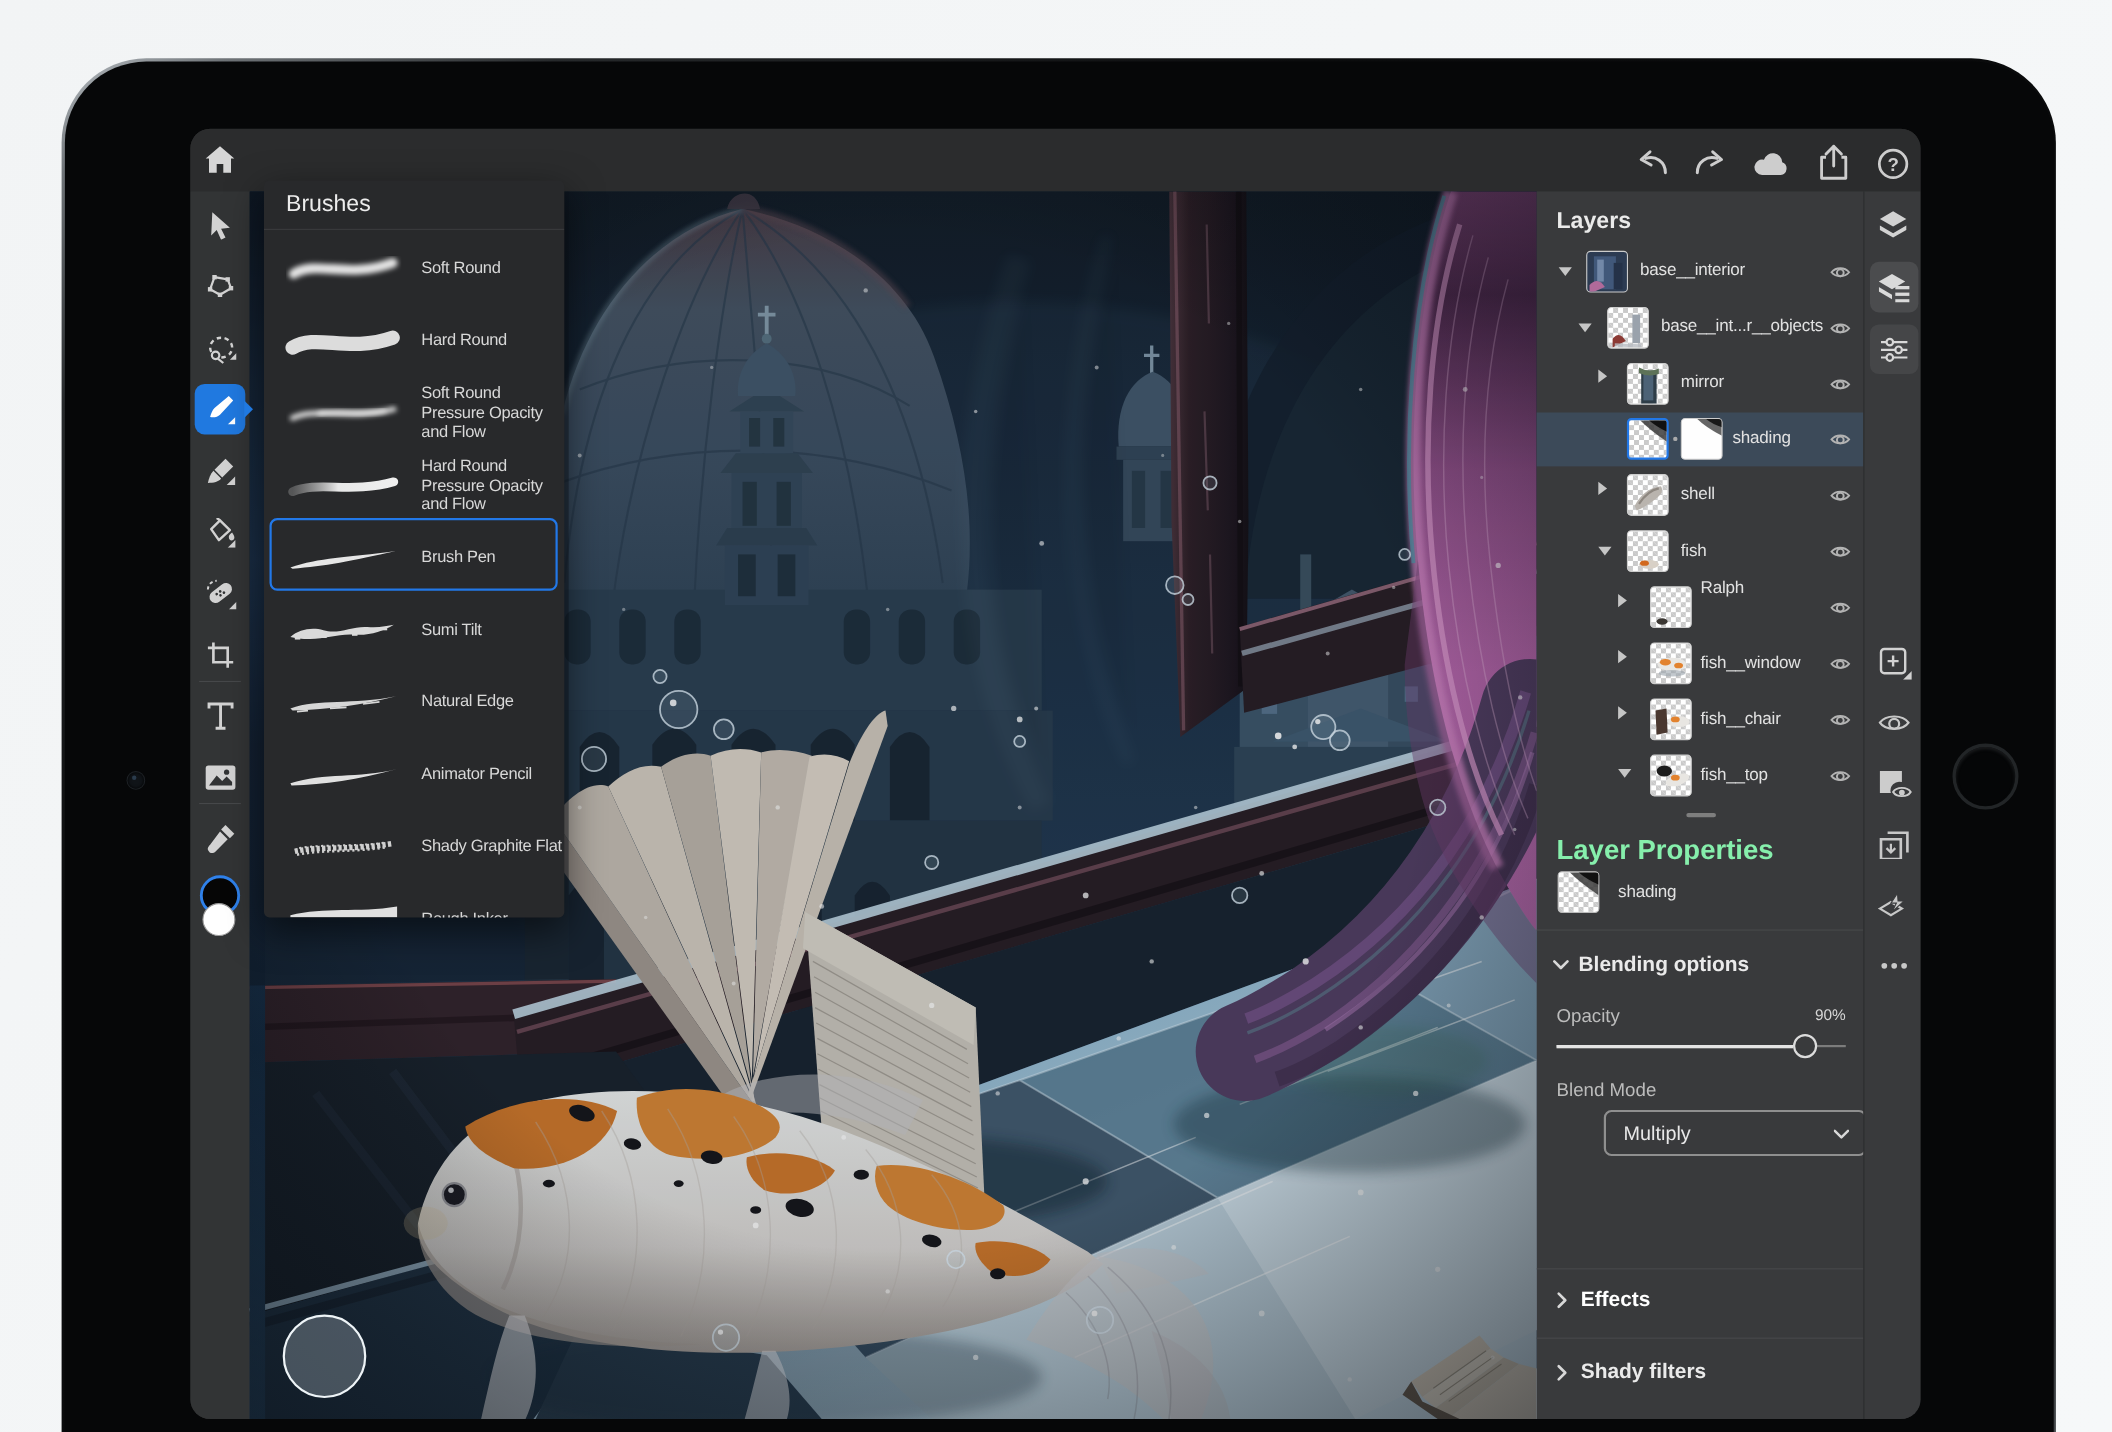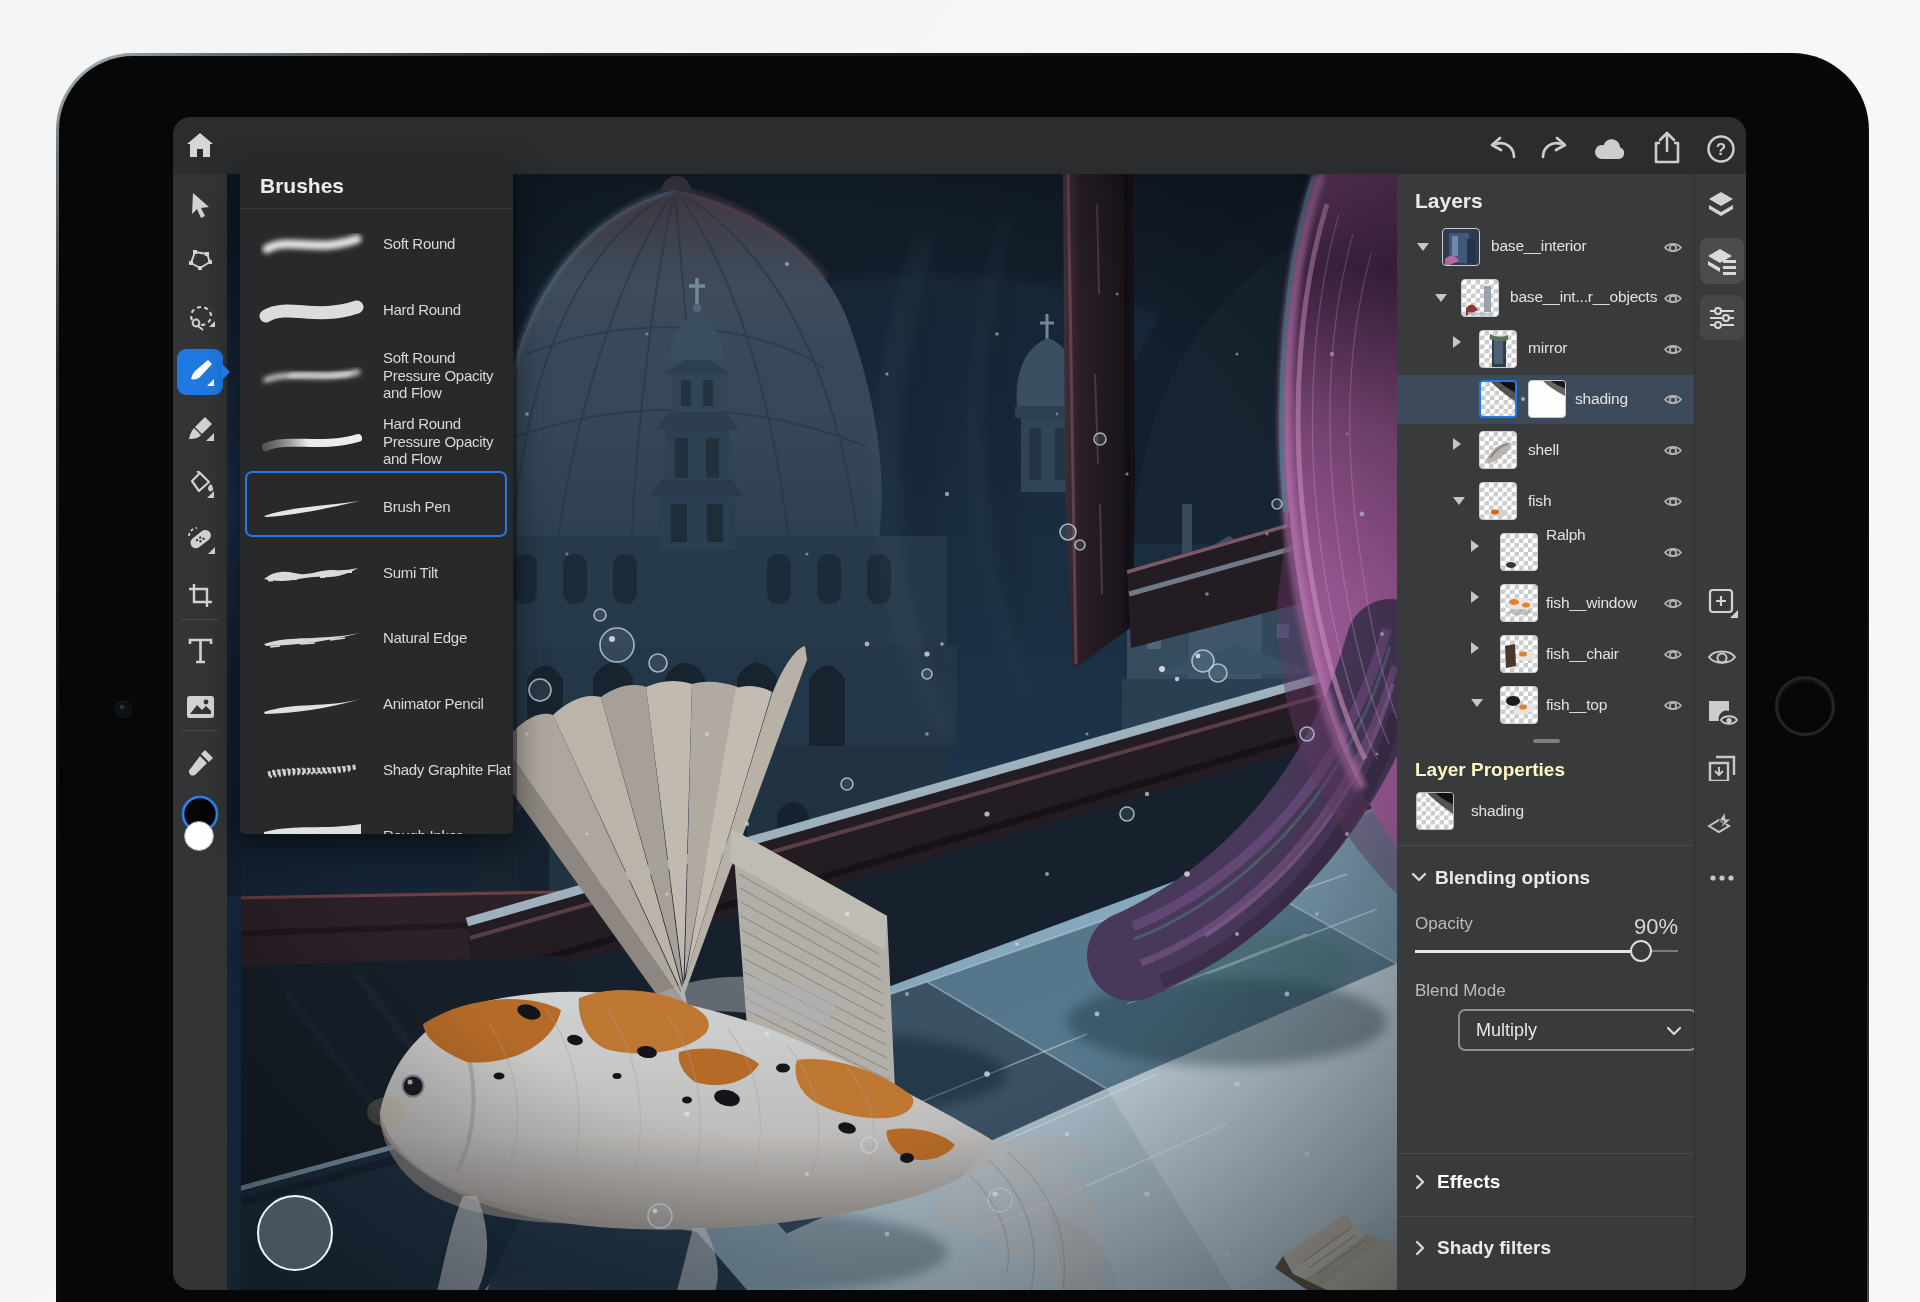--- a/index.html
+++ b/index.html
@@ -667,35 +667,35 @@
     <svg style="position:absolute;left:266px;top:473px" width="20" height="15" viewBox="0 0 20 15">
       <path d="M2 7.5 C6 2.7 14 2.7 18 7.5 C14 12.3 6 12.3 2 7.5 Z" stroke="#b3b3b3" stroke-width="1.7" fill="none"></path>
       <circle cx="10" cy="8" r="3.1" stroke="#b3b3b3" stroke-width="1.7" fill="none"></circle>
     </svg>
     <svg style="position:absolute;left:266px;top:524px" width="20" height="15" viewBox="0 0 20 15">
       <path d="M2 7.5 C6 2.7 14 2.7 18 7.5 C14 12.3 6 12.3 2 7.5 Z" stroke="#b3b3b3" stroke-width="1.7" fill="none"></path>
       <circle cx="10" cy="8" r="3.1" stroke="#b3b3b3" stroke-width="1.7" fill="none"></circle>
     </svg>
     <div style="position:absolute;left:124px;top:223px;width:4px;height:4px;border-radius:50%;background:#aaa;"></div>
     <div style="position:absolute;left:136px;top:565px;width:27px;height:4px;border-radius:2px;background:#7e7e7e;"></div>
-    <div style="position:absolute;left:18px;top:585px;font-size:19px;font-weight:bold;color:#fef9c3;">Layer Properties</div>
+    <div style="position:absolute;left:18px;top:585px;font-size:25px;font-weight:bold;color:#86efac;">Layer Properties</div>
     <div class="lthumb" style="left:19px;top:618px;border-color:#bbb;">
       <svg width="38" height="38">
           <path d="M38 0 L38 22 Q20 10 10 0 Z" fill="#3a3a3a" opacity=".85"></path>
           <path d="M38 0 L38 12 Q26 7 18 0 Z" fill="#111"></path>
         </svg>
     </div>
     <div class="ltxt" style="left:74px;top:628px">shading</div>
     <div style="position:absolute;left:0;top:671px;width:297px;height:1px;background:#48494b;"></div>
     <svg style="position:absolute;left:14px;top:697px" width="16" height="12" viewBox="0 0 16 12">
         <path d="M2 3 L8 9 L14 3" stroke="#d8d8d8" stroke-width="2.4" fill="none" stroke-linecap="round" stroke-linejoin="round"></path>
       </svg>
     <div style="position:absolute;left:38px;top:693px;font-size:19px;font-weight:bold;color:#eaeaea;">Blending options</div>
     <div style="position:absolute;left:18px;top:740px;font-size:17px;color:#bcbcbc;">Opacity</div>
-    <div style="position:absolute;right:16px;top:740px;font-size:22px;color:#d6d6d6;">90%</div>
+    <div style="position:absolute;right:16px;top:740px;font-size:14px;color:#d6d6d6;">90%</div>
     <div style="position:absolute;left:18px;top:776px;width:263px;height:2px;background:#7c7c7c;"></div>
     <div style="position:absolute;left:18px;top:775.5px;width:215px;height:3px;background:#e4e4e4;"></div>
     <div style="position:absolute;left:233px;top:766px;width:22px;height:22px;border-radius:50%;border:2.5px solid #dcdcdc;background:#393a3c;"></div>
     <div style="position:absolute;left:18px;top:807px;font-size:17px;color:#bcbcbc;">Blend Mode</div>
     <div style="position:absolute;left:18px;top:835px;width:239px;height:42px;border:2px solid #8f8f8f;border-radius:7px;margin-left:43px;">
       <div style="position:absolute;left:16px;top:9px;font-size:18px;color:#e8e8e8;">Multiply</div>
       <svg style="position:absolute;right:14px;top:15px" width="14" height="10" viewBox="0 0 14 10">
           <path d="M1 2 L7 8 L13 2" stroke="#d8d8d8" stroke-width="2.2" fill="none" stroke-linecap="round" stroke-linejoin="round"></path>
         </svg>
     </div>
@@ -757,21 +757,21 @@
       <path d="M2 16 L12 10 L22 16 L12 22 Z" stroke="#c8c8c8" stroke-width="2" fill="none"></path>
       <path d="M18 2 L12 11 L17 11 L13 19 L24 9 L18.5 9 Z" fill="#c8c8c8" stroke="#393a3c" stroke-width="1"></path>
     </svg>
     <svg style="position:absolute;left:14px;top:700px" width="26" height="8" viewBox="0 0 26 8">
       <circle cx="4" cy="4" r="2.6" fill="#c8c8c8"></circle>
         <circle cx="13" cy="4" r="2.6" fill="#c8c8c8"></circle>
         <circle cx="22" cy="4" r="2.6" fill="#c8c8c8"></circle>
     </svg>
   </div>
   <div class="bpanel" id="brushPanel">
-    <div style="position:absolute;left:20px;top:10px;font-size:21px;font-weight:bold;color:#ececec;">Brushes</div>
+    <div style="position:absolute;left:20px;top:10px;font-size:21px;font-weight:normal;color:#ececec;">Brushes</div>
     <div style="position:absolute;left:0;top:44px;width:273px;height:1px;background:#3a3b3d;"></div>
     <div style="position:absolute;left:5px;top:307px;width:262px;height:66px;border:2px solid #2278e8;border-radius:7px;"></div>
     <svg style="position:absolute;left:20px;top:62px" width="105" height="36" viewBox="0 0 105 36">
       <defs>
           <filter id="bl1" x="-30%" y="-60%" width="160%" height="260%">
             <feGaussianBlur stdDeviation="2.6"></feGaussianBlur>
           </filter>
         </defs>
       <path d="M7 23 C28 10 55 28 97 13" stroke="#e3e3e3" stroke-width="9" fill="none" stroke-linecap="round" filter="url(#bl1)"></path>
     </svg>

